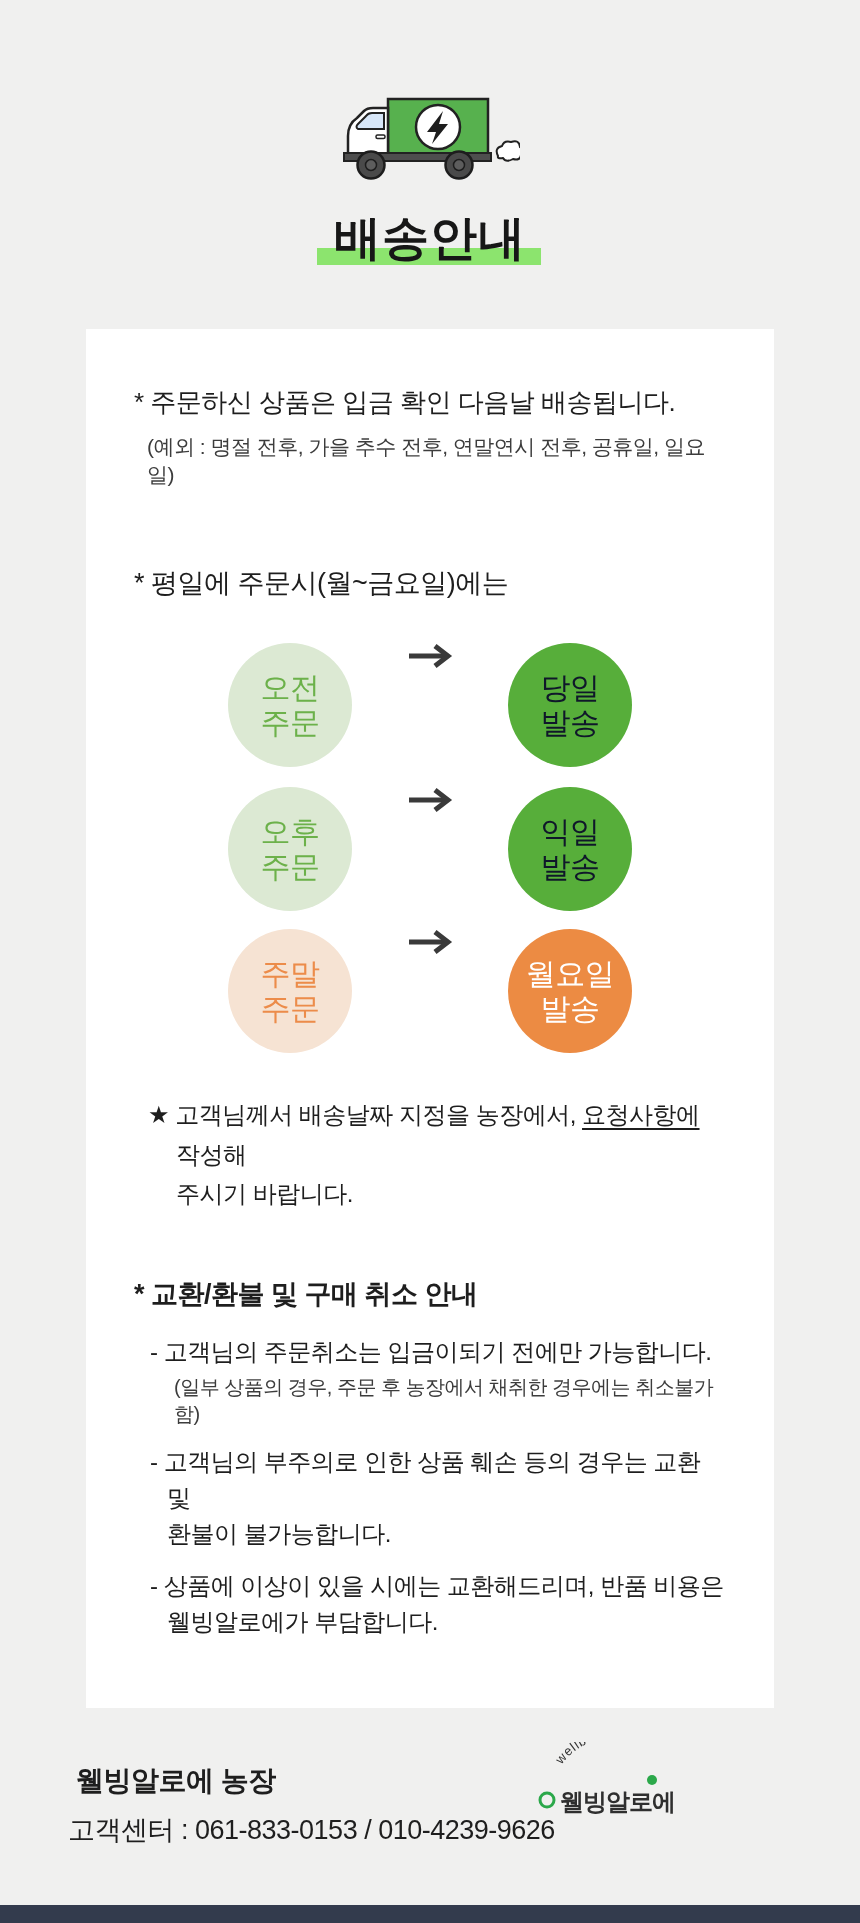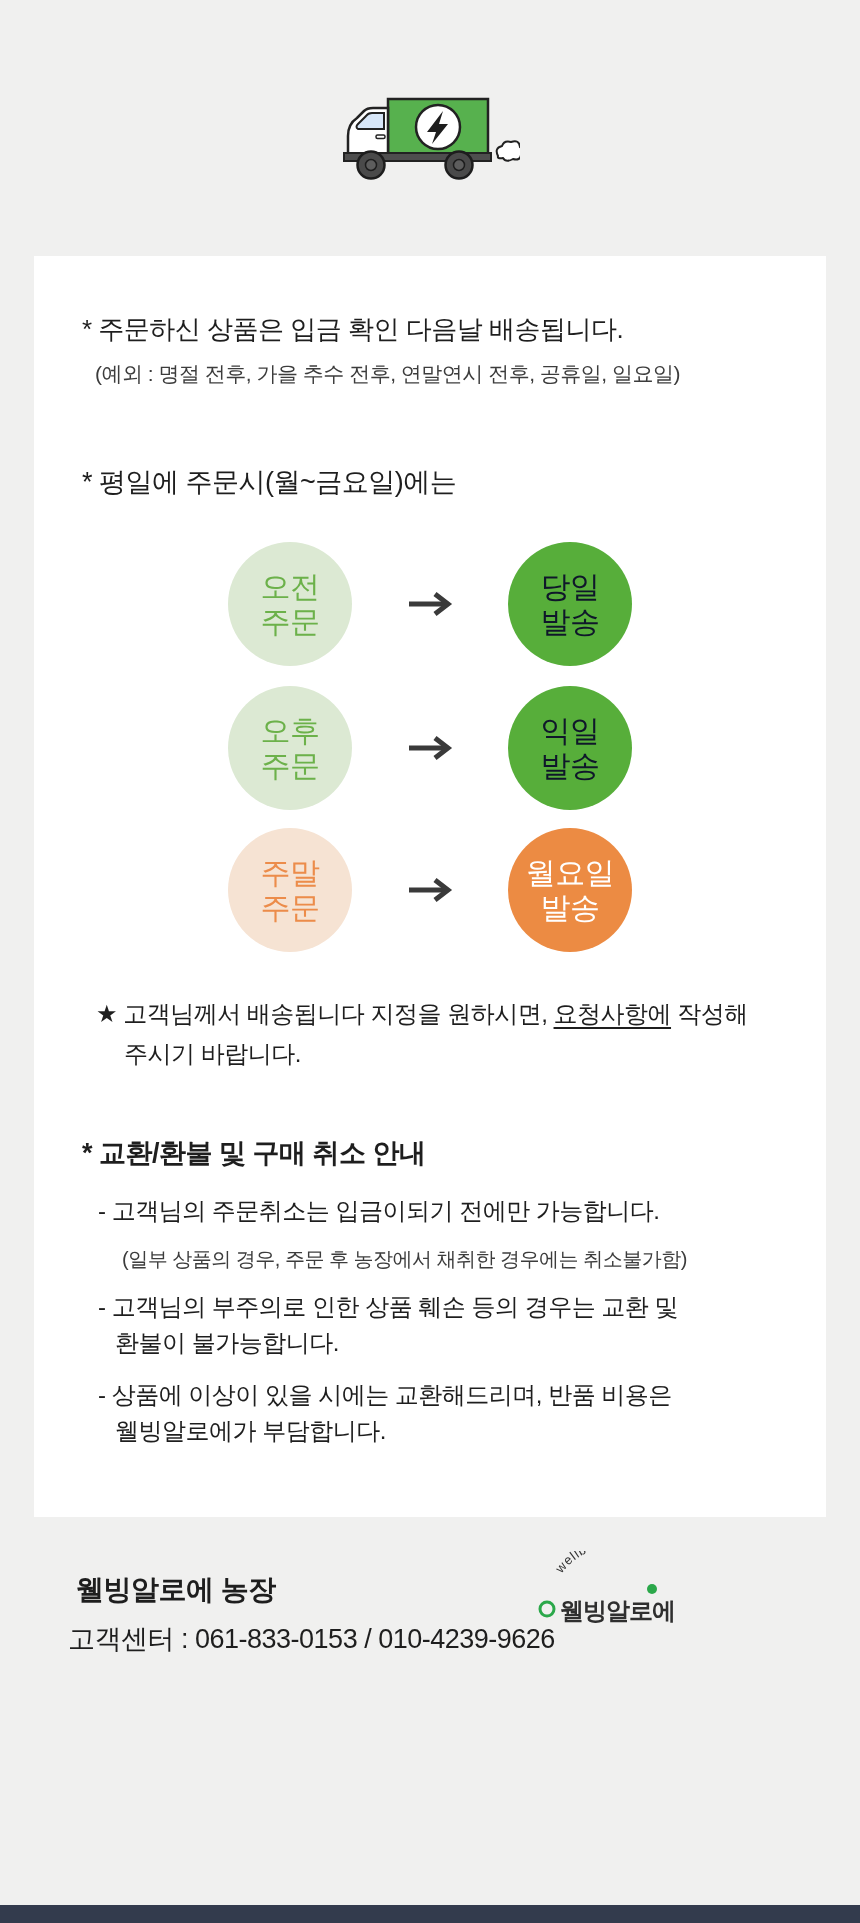--- a/index.html
+++ b/index.html
@@ -18,29 +18,29 @@
     position:relative;display:inline-block;
     font-size:47px;font-weight:bold;letter-spacing:1px;color:#171717;
   }
   .title-text{position:relative;z-index:1;}
   .title-highlight{
     position:absolute;left:-17px;right:-15px;bottom:-4px;height:17px;
     background:var(--highlight-green,#8ce46e);z-index:0;
   }
   
   .card{
-    width:792px;margin:68px auto 0;box-sizing:border-box;
+    width:688px;margin:68px auto 0;box-sizing:border-box;
     background:var(--card-bg,#ffffff);
     padding:56px 48px 68px 48px;
   }
   .notice-main{margin:0;font-size:26px;font-weight:500;}
   .notice-sub{margin:13px 0 0;padding-left:13px;font-size:21px;color:var(--text-sub,#3c3c3c);}
   .section-heading{margin:76px 0 0;font-size:27px;font-weight:500;}
   .section-heading.weekend{margin-top:34px;}
-  .flow-row{display:flex;align-items:center;justify-content:center;gap:55px;margin-top:42px;}
+  .flow-row{display:flex;justify-content:center;gap:55px;margin-top:42px;}
   .flow-row + .flow-row{margin-top:20px;}
   .flow-row.weekend{margin-top:18px;}
   .circle{
     width:124px;height:124px;border-radius:50%;
     display:flex;align-items:center;justify-content:center;
     text-align:center;font-size:30px;line-height:1.17;white-space:pre-line;
     font-weight:500;
   }
   .c-light-green{background:var(--light-green-bg,#dce9d3);color:var(--light-green-text,#6cb14a);}
   .c-green{background:var(--green-bg,#57ae3a);color:#0f172a;}
@@ -53,21 +53,21 @@
   }
   .u{text-decoration:underline;text-underline-offset:5px;text-decoration-thickness:2px;}
   .refund{margin-top:62px;}
   .refund-heading{margin:0;font-size:27px;font-weight:bold;}
   .refund-item{
     margin:22px 0 0;font-size:24px;line-height:1.5;
     padding-left:33px;text-indent:-17px;white-space:pre-line;
   }
   .refund-item.tight{margin-top:16px;}
   .refund-sub{
-    margin:17px 0 0;padding-left:40px;font-size:20px;
+    margin:4px 0 0;padding-left:40px;font-size:20px;
     color:var(--text-sub,#3c3c3c);
   }
   
   .footer{position:relative;padding:46px 0 0 68px;}
   .farm-name{margin:8px;font-size:28px;font-weight:bold;}
   .address{margin:16px 0 0;font-size:27px;}
   .phone{margin:12px 0 0;font-size:27px;}
   .logo{position:absolute;left:534px;top:34px;line-height:0;}
   .bottom-bar{
     position:absolute;left:0;bottom:0;width:860px;height:18px;
@@ -95,20 +95,26 @@
         <rect x="4" y="61" width="147" height="8" fill="#4e4e4e" stroke="#222" stroke-width="2"></rect>
 
         <circle cx="31" cy="73" r="13.5" fill="#4a4a4a" stroke="#1d1d1d" stroke-width="2.5"></circle>
         <circle cx="31" cy="73" r="5.5" fill="#5d5d5d" stroke="#1d1d1d" stroke-width="1.5"></circle>
         <circle cx="119" cy="73" r="13.5" fill="#4a4a4a" stroke="#1d1d1d" stroke-width="2.5"></circle>
         <circle cx="119" cy="73" r="5.5" fill="#5d5d5d" stroke="#1d1d1d" stroke-width="1.5"></circle>
 
         <path d="M158 64 q-4 -8 4 -10 q2 -6 9 -4 q8 -3 9 5 q6 3 1 8 q-1 6 -8 4 q-7 4 -10 -1 q-6 1 -5 -2 z" fill="#ffffff" stroke="#222" stroke-width="2"></path>
       </svg>
     </div>
+    <h1 class="title-wrap">
+      <span class="title">
+        <span class="title-highlight"></span>
+        <span class="title-text">배송안내</span>
+      </span>
+    </h1>
   </header>
 
   <main class="card">
 
     <p class="notice-main">* 주문하신 상품은 입금 확인 다음날 배송됩니다.</p>
     <p class="notice-sub">(예외 : 명절 전후, 가을 추수 전후, 연말연시 전후, 공휴일, 일요일)</p>
 
     <p class="section-heading">* 평일에 주문시(월~금요일)에는</p>
 
     <div class="flow-row">
@@ -144,21 +150,21 @@
       <div class="flow-arrow">
         <svg width="46" height="26" viewBox="0 0 46 26">
             <line x1="2" y1="13" x2="38" y2="13" stroke="#3a3a3a" stroke-width="5"></line>
             <path d="M28 3 L41 13 L28 23" fill="none" stroke="#3a3a3a" stroke-width="5" stroke-linejoin="miter"></path>
           </svg>
       </div>
       <div class="circle c-orange">월요일
 발송</div>
     </div>
 
-    <p class="star-note"><span>★ 고객님께서 배송됩니다 지정을 원하시면, </span><span class="u">요청사항에</span><span> 작성해
+    <p class="star-note"><span>★ 고객님께서 배송날짜 지정을 농장에서, </span><span class="u">요청사항에</span><span> 작성해
 주시기 바랍니다.</span></p>
 
     <div class="refund">
       <p class="refund-heading">* 교환/환불 및 구매 취소 안내</p>
       <p class="refund-item">- 고객님의 주문취소는 입금이되기 전에만 가능합니다.</p>
       <p class="refund-sub">(일부 상품의 경우, 주문 후 농장에서 채취한 경우에는 취소불가함)</p>
       <p class="refund-item tight">- 고객님의 부주의로 인한 상품 훼손 등의 경우는 교환 및
 환불이 불가능합니다.</p>
       <p class="refund-item tight">- 상품에 이상이 있을 시에는 교환해드리며, 반품 비용은
 웰빙알로에가 부담합니다.</p>

